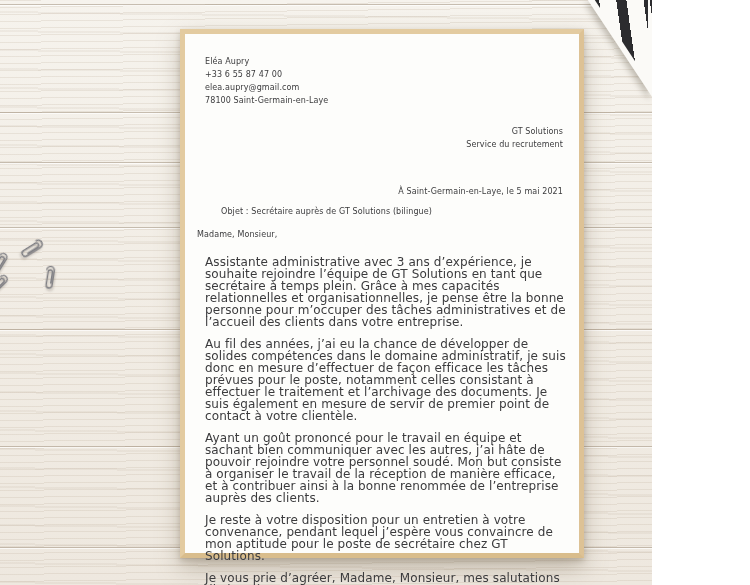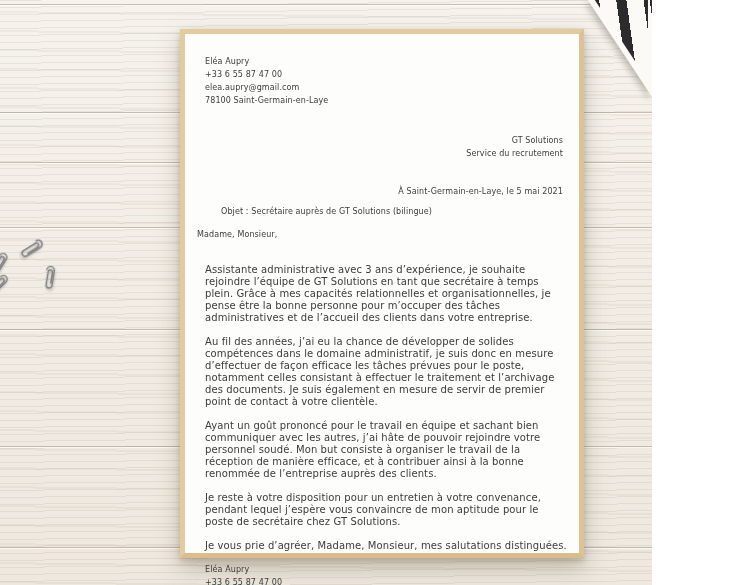--- a/index.html
+++ b/index.html
@@ -54,27 +54,27 @@
     background:#fdfdfb;
     border:5px solid #e3cba0;
     border-bottom-color:#d9bd8c; border-right-color:#ddc295;
     box-shadow:0 10px 22px rgba(112,96,74,0.35), 0 3px 6px rgba(112,96,74,0.28);
   }
   .page { position:absolute; inset:0; color:#3b3b3d; }
 
   .txt { font-size:8px; line-height:13px; letter-spacing:0.1px; }
 
   .sender    { position:absolute; left:20px; top:21px; }
-  .recipient { position:absolute; right:16px; top:91px; text-align:right;margin-top:9px; }
+  .recipient { position:absolute; right:16px; top:91px; text-align:right; }
   .date-line { position:absolute; right:16px; top:151px; }
   .subject   { position:absolute; left:20px; top:171px;margin-left:16px; }
   .salutation{ position:absolute; left:12px; top:194px; }
 
   .body { position:absolute; left:20px; top:218px; width:362px; }
-  .body p { font-size:10px; line-height:12px; letter-spacing:0.1px; margin:12px 0 10px 0; }
+  .body p { font-size:12px; line-height:12px; letter-spacing:0.1px; margin:4px 0 10px 0; }
   .closing { margin-top:1px; }
   .signature { margin-top:11px; }
 </style>
 </head>
 <body>
 
 <div class="scene">
 
   <div class="seam" style="top:4px"></div>
   <div class="seam" style="top:112px"></div>

